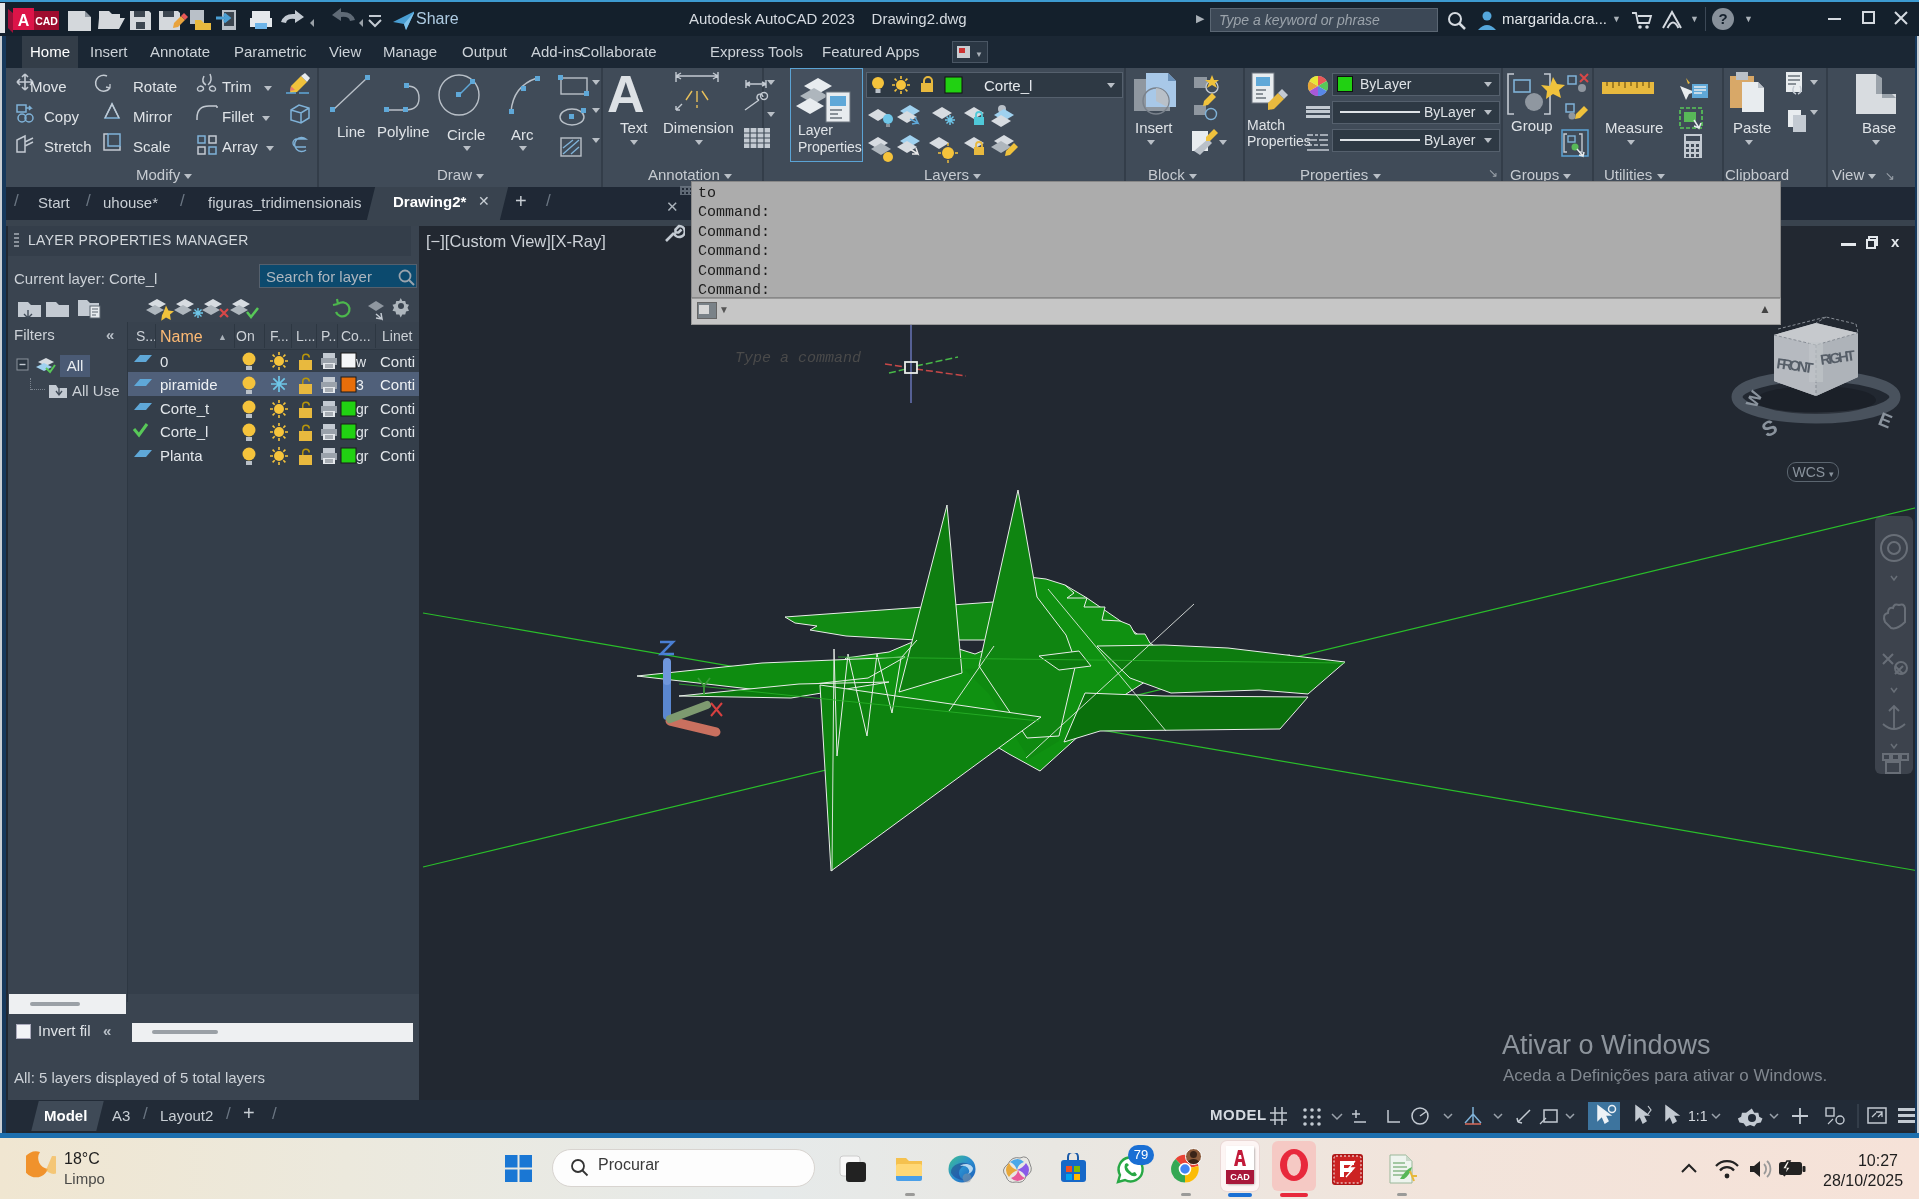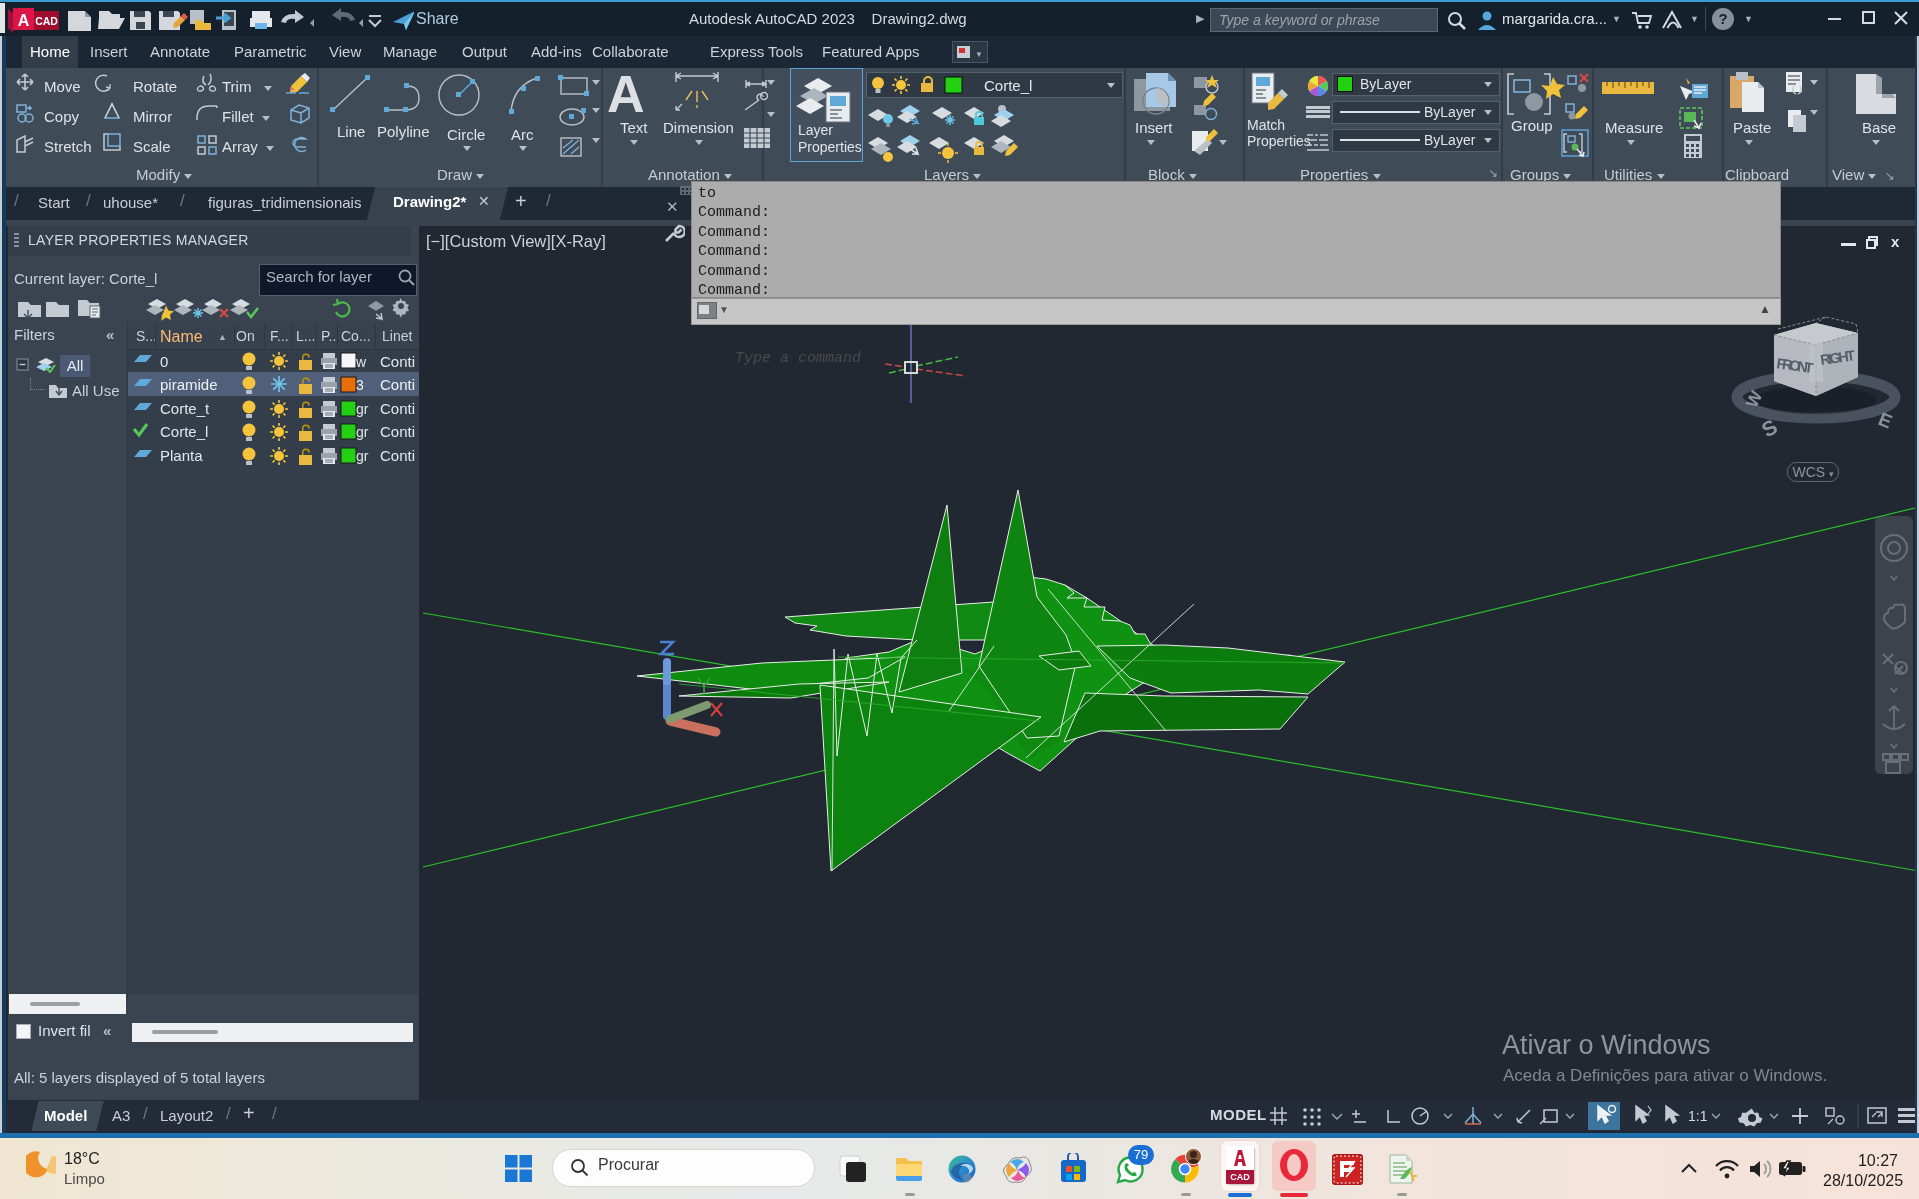--- a/index.html
+++ b/index.html
@@ -116,21 +116,21 @@
   </div>
   <div id="menurow">
     <div id="hometab">Home</div>
     <div class="menuitem" style="left:90px;">Insert</div>
     <div class="menuitem" style="left:150px;">Annotate</div>
     <div class="menuitem" style="left:234px;">Parametric</div>
     <div class="menuitem" style="left:329px;">View</div>
     <div class="menuitem" style="left:383px;">Manage</div>
     <div class="menuitem" style="left:462px;">Output</div>
     <div class="menuitem" style="left:531px;">Add-ins</div>
-    <div class="menuitem" style="left:592px;text-align:center;">Collaborate</div>
+    <div class="menuitem" style="left:580px;text-align:center;">Collaborate</div>
     <div class="menuitem" style="left:710px;">Express Tools</div>
     <div class="menuitem" style="left:822px;">Featured Apps</div>
     <div class="abs" style="left:952px;top:5px;width:36px;height:22px;background:#2b3744;border:1px solid #4a5664;">
        <div class="abs" style="left:4px;top:4px;width:13px;height:12px;background:#c8cdd2;"></div>
        <div class="abs" style="left:6px;top:6px;width:6px;height:5px;background:#c33;"></div>
        <div class="abs" style="left:22px;top:8px;color:#aab1b8;font-size:8px;">▼</div>
     </div>
   </div>
   <div id="ribbon">
     <div class="rdiv" style="left:317px"></div>
@@ -187,21 +187,21 @@
       </g>
       <path d="M277 14 l10 -10 6 6 -10 10 -7 1 z" fill="#f0c23c"></path>
       <path d="M287 4 l4 -3 5 5 -3 4 z" fill="#e8ecef"></path>
       <path d="M277 14 l4 4 -5 1 z" fill="#e87b6a"></path>
         <path d="M272 21 h10 M285 21 h10" stroke="#5fa8d8" stroke-width="1.5"></path>
       <g stroke="#c3cad2" stroke-width="1.5" fill="none">
         <path d="M277 38 l8 -5 10 3 0 10 -8 5 -10 -3 z M277 38 l10 3 8 -5 M287 41 l0 10" stroke="#7fb2d8"></path>
         <path d="M292 78 a7 7 0 1 1 0 -11 l-9 0 a4 4 0 1 0 0 8 l9 0" stroke-width="1.4" stroke="#7fb2d8"></path>
       </g>
     </svg>
-    <div class="rtext abs" style="left:44px;top:10px">Move</div>
+    <div class="rtext abs" style="left:30px;top:10px">Move</div>
     <div class="rtext abs" style="left:44px;top:40px">Copy</div>
     <div class="rtext abs" style="left:44px;top:70px">Stretch</div>
     <div class="rtext abs" style="left:133px;top:10px">Rotate</div>
     <div class="rtext abs" style="left:133px;top:40px">Mirror</div>
     <div class="rtext abs" style="left:133px;top:70px">Scale</div>
     <div class="rtext abs" style="left:222px;top:10px">Trim &nbsp;&nbsp;<span class="caret"></span></div>
     <div class="rtext abs" style="left:222px;top:40px">Fillet &nbsp;<span class="caret"></span></div>
     <div class="rtext abs" style="left:222px;top:70px">Array &nbsp;<span class="caret"></span></div>
     
     <svg class="abs" style="left:325px;top:2px" width="280" height="95" viewBox="0 0 280 95">
@@ -599,21 +599,21 @@
     <div class="abs" style="left:1083px;top:804px;color:#8d949c;font-size:27px;">Ativar o Windows</div>
     <div class="abs" style="left:1084px;top:840px;color:#80878f;font-size:17px;">Aceda a Definições para ativar o Windows.</div>
   </div>
   <div id="lpanel">
 
     <div class="abs" style="left:0;top:0;width:403px;height:30px;background:#343e4a;"></div>
       <div class="abs" style="left:6px;top:7px;width:5px;height:16px;background:repeating-linear-gradient(#8a929b 0 2px, transparent 2px 4px);"></div>
     <div class="abs" style="left:20px;top:6px;color:#d3d8dd;font-size:14px;letter-spacing:0.3px;">LAYER PROPERTIES MANAGER</div>
 
     <div class="abs" style="left:6px;top:44px;color:#ccd1d7;font-size:15px;">Current layer: Corte_l</div>
-    <div class="abs" style="left:251px;top:38px;width:158px;height:32px;background:#0f172a;border:1px solid #55606d;color:#aeb6be;font-size:15px;line-height:24px;padding-left:6px;">Search for layer</div>
+    <div class="abs" style="left:251px;top:38px;width:158px;height:24px;background:#0c4a6e;border:1px solid #55606d;color:#aeb6be;font-size:15px;line-height:24px;padding-left:6px;">Search for layer</div>
     <div class="abs" style="left:389px;top:42px;"><svg width="20" height="20" viewBox="0 0 20 20">
           <circle cx="8" cy="8" r="5.5" fill="none" stroke="#9aa3ac" stroke-width="1.8"></circle>
           <path d="M12 12 l5 5" stroke="#9aa3ac" stroke-width="2"></path>
         </svg></div>
 
     <svg class="abs" style="left:8px;top:70px" width="395" height="26" viewBox="0 0 395 26">
       <g>
         <path d="M2 6 h10 l3 3 h10 v12 h-23 z" fill="#c3cad2"></path>
           <path d="M8 18 l4 4 4 -4 m-4 4 v-8" stroke="#404b58" stroke-width="1.4" fill="none"></path>
         <path d="M30 6 h10 l3 3 h10 v12 h-23 z" fill="#c3cad2"></path>

